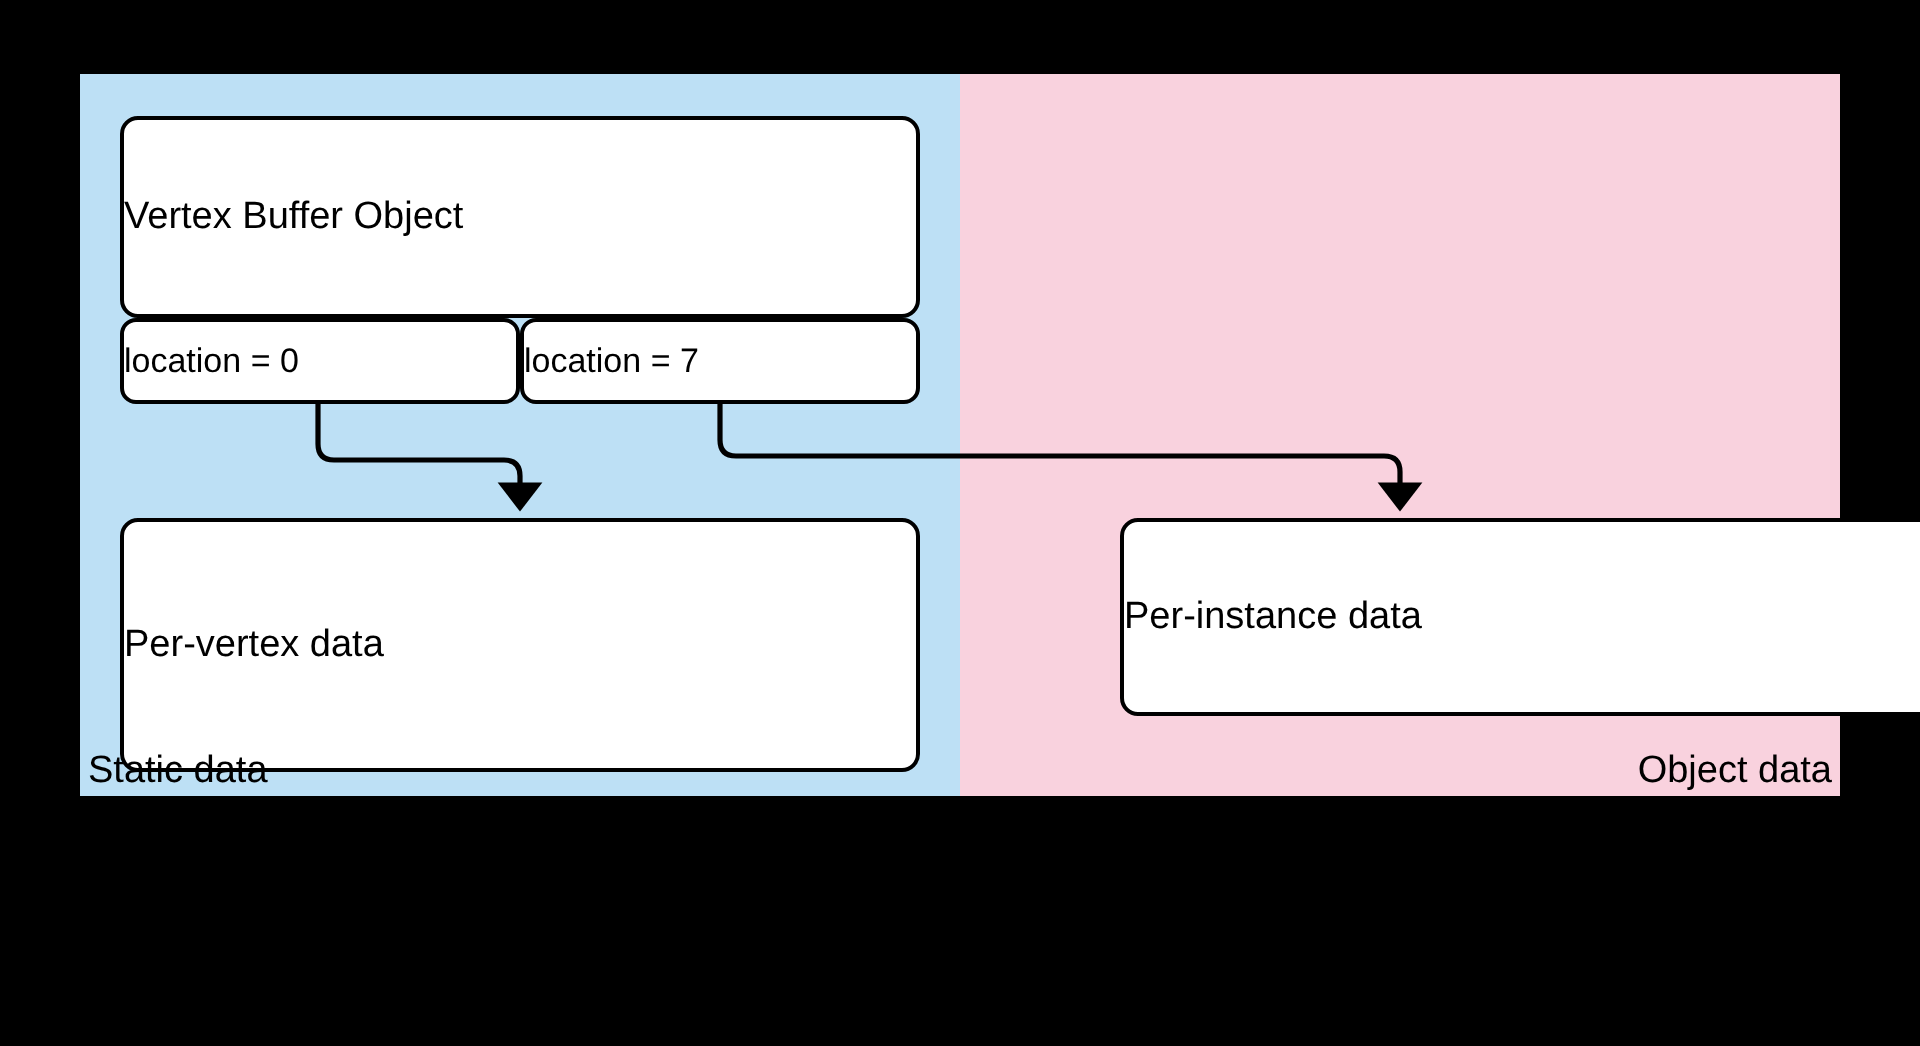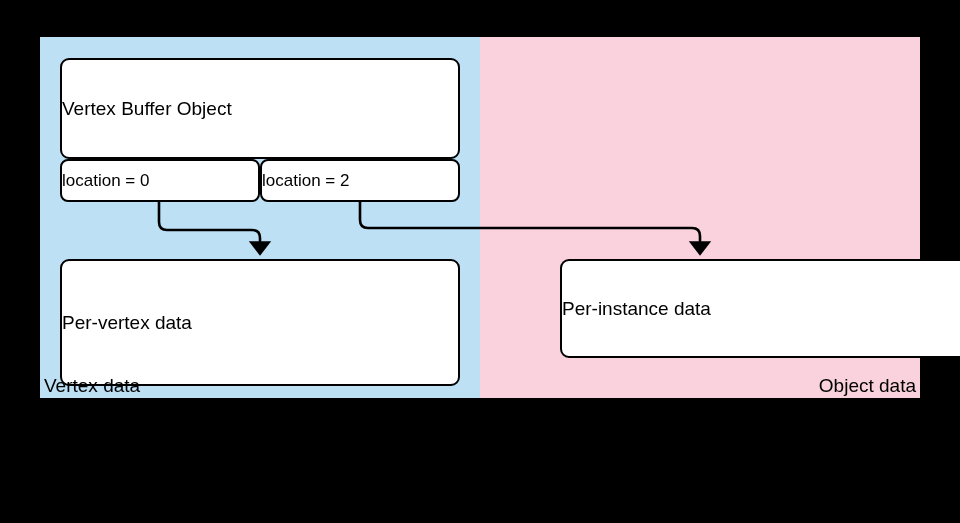--- a/index.html
+++ b/index.html
@@ -142,28 +142,28 @@
 
   <div class="box" id="vbo-box">
     <span class="box-label">Vertex Buffer Object</span>
   </div>
 
   <div class="box" id="loc0-box">
     <span class="box-label">location = 0</span>
   </div>
 
   <div class="box" id="loc1-box">
-    <span class="box-label">location = 2</span>
+    <span class="box-label">location = 7</span>
   </div>
 
   <div class="box" id="per-vertex-box">
     <span class="box-label">Per-vertex data</span>
   </div>
 
   <div class="box" id="per-instance-box">
     <span class="box-label">Per-instance data</span>
   </div>
 
-  <div class="region-caption" id="static-caption">Vertex data</div>
+  <div class="region-caption" id="static-caption">Static data</div>
 
   <div class="region-caption" id="dynamic-caption">Object data</div>
 
 </div>
 
 </body></html>

